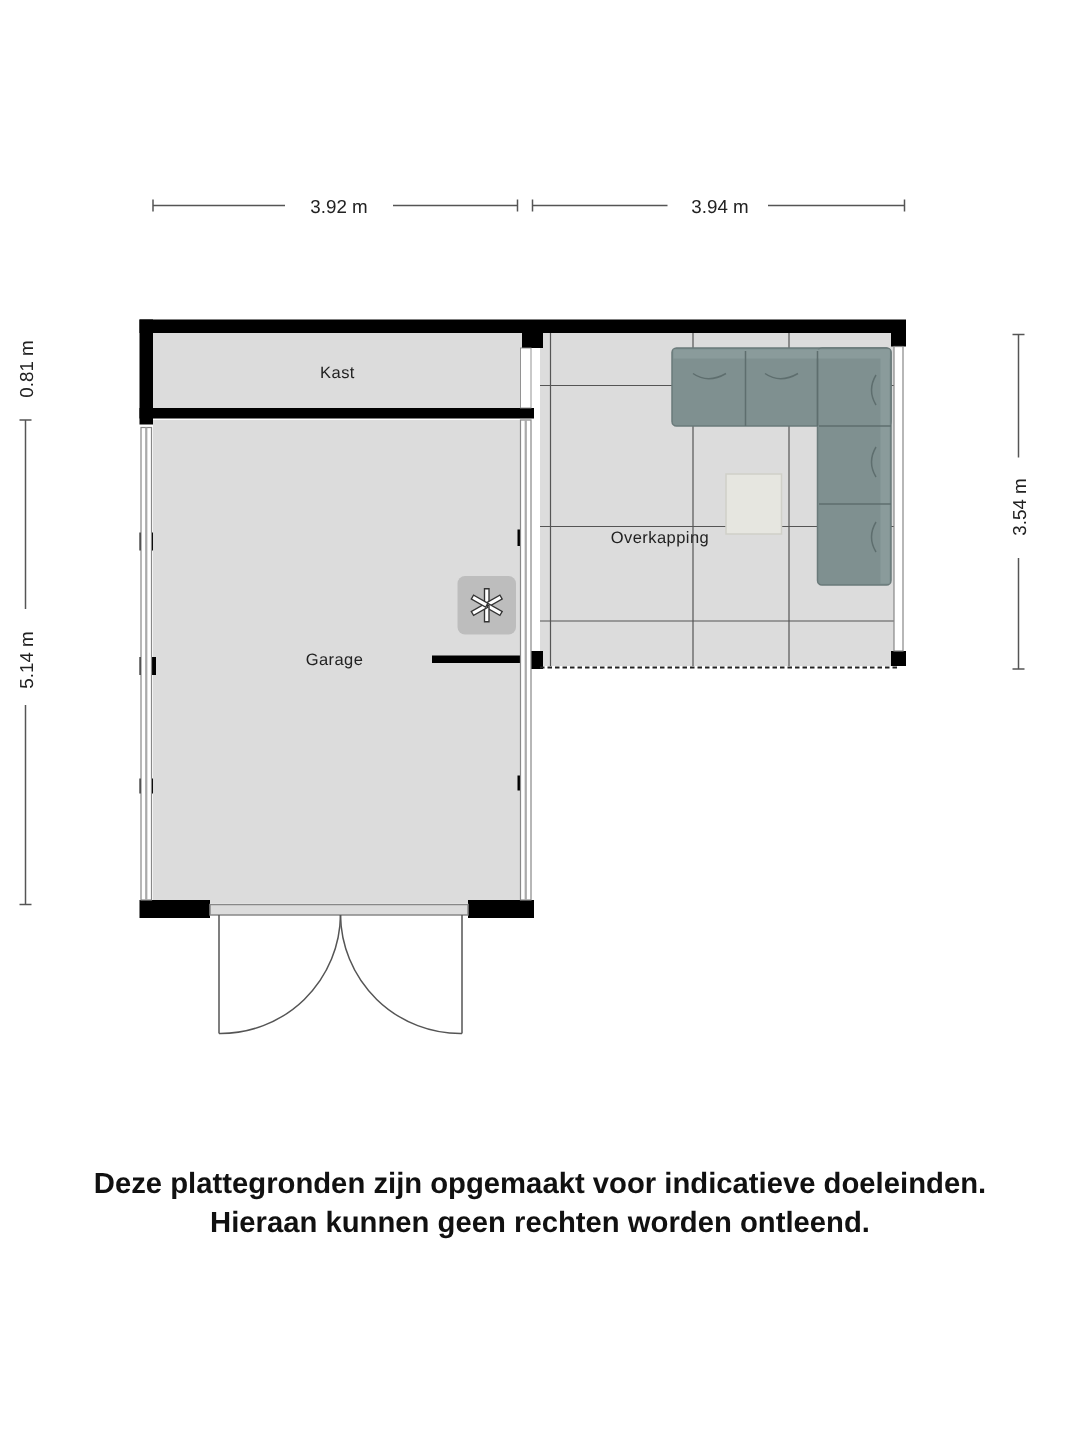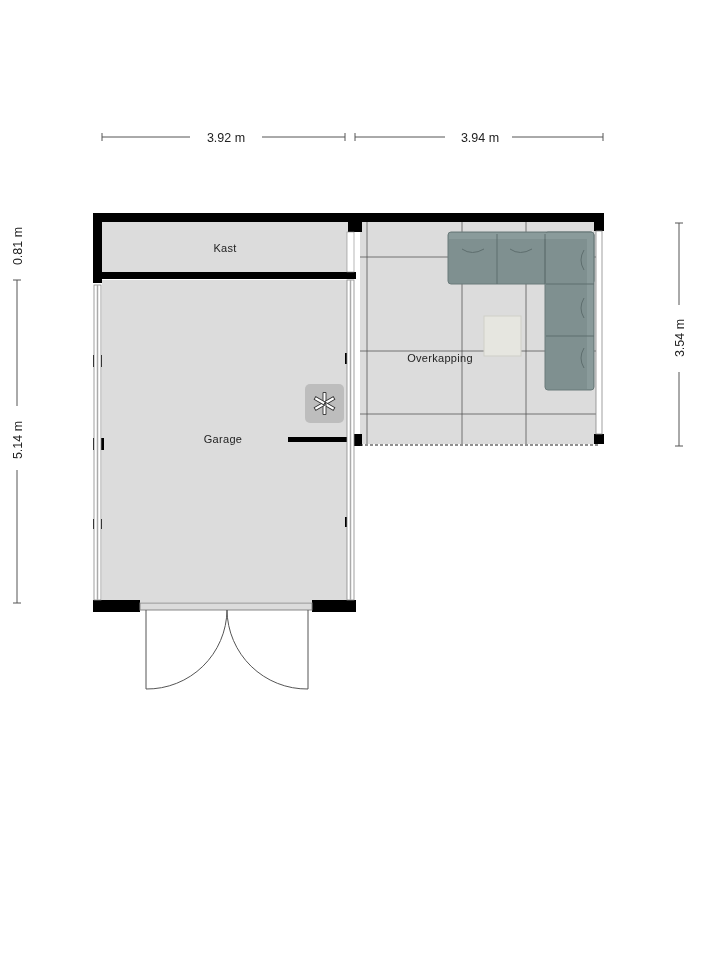--- a/index.html
+++ b/index.html
@@ -148,13 +148,15 @@
     <line x1="308" y1="610" x2="308" y2="689"></line>
     <path d="M308,689 A80,80 0 0 1 227,610"></path>
   </g>
 
   <text class="room-text" x="225" y="252" text-anchor="middle">Kast</text>
   <text class="room-text" x="223" y="443" text-anchor="middle">Garage</text>
   <text class="room-text" x="440" y="362" text-anchor="middle">Overkapping</text>
 </svg>
 
 <div class="disclaimer">
+  <div>Deze plattegronden zijn opgemaakt voor indicatieve doeleinden.</div>
+  <div>Hieraan kunnen geen rechten worden ontleend.</div>
 </div>
 
 </body></html>

